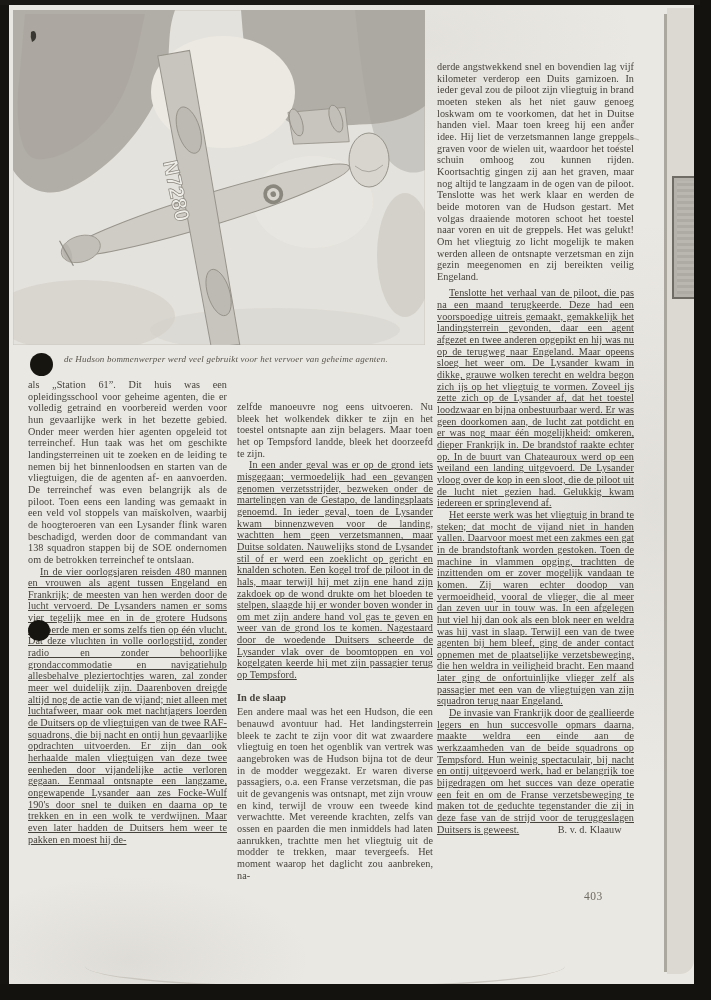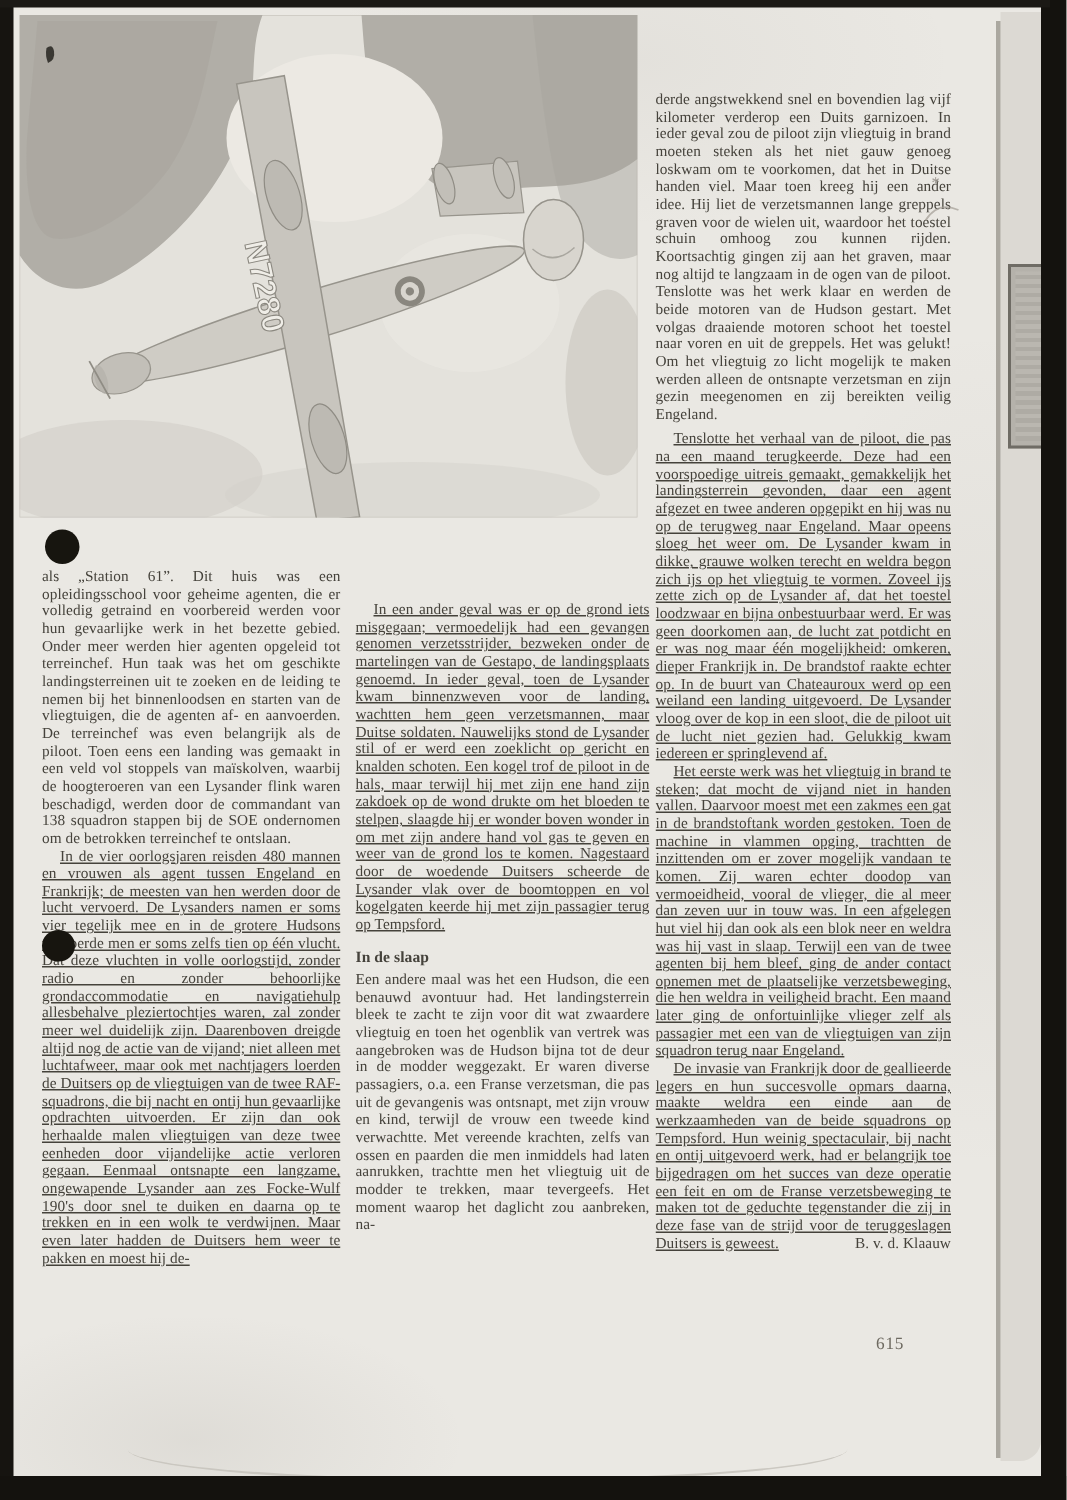--- a/index.html
+++ b/index.html
@@ -42,21 +42,21 @@
   
   .col{position:absolute;text-align:justify;color:#45423b;font-size:10.2px;
        line-height:11.65px;letter-spacing:.05px;overflow:hidden;hyphens:auto;}
   .col p{margin:0;}
   .col p.indent{text-indent:12px;text-decoration:underline;}
   .col p.gap{margin-top:5px;}
   .col-left{left:28px;top:379px;width:199px;height:512px;}
   .col-middle{left:237px;top:401px;width:196px;height:480px;}
   .col-right{left:437px;top:61px;width:197px;height:850px;}
   .section-heading{font-weight:bold;font-size:10.4px;margin:11px 0 3px 0;text-align:left;}
-  .author-line{text-align:right;margin-top:-11.65px;padding-left:55%;}
+  .author-line{text-align:center;margin-top:-11.65px;padding-left:55%;}
   
   .page-number{position:absolute;left:584px;top:890px;font-size:11.5px;
         color:#6e6a61;letter-spacing:.5px;}
 </style>
 </head>
 <body>
 
 <div class="page">
 
   <div class="photo">
@@ -101,42 +101,44 @@
           <circle cx="262" cy="204" r="6.2" fill="#d9d6cf"></circle>
           <circle cx="262" cy="204" r="2.8" fill="#8a877f"></circle>
         </g>
       </g>
 
       <text x="150" y="152" transform="rotate(78 150 152)" font-family="Liberation Sans, sans-serif" font-size="21" font-weight="bold" fill="#efede7" stroke="#8a877f" stroke-width="0.7">N7280</text>
     </svg>
   </div>
 
   <div class="caption">
+    <div>de Hudson bommenwerper werd veel gebruikt voor het vervoer van geheime agenten.</div>
   </div>
 
   <div class="col col-left">
     <p>als „Station 61”. Dit huis was een opleidingsschool voor geheime agenten, die er volledig getraind en voorbereid werden voor hun gevaarlijke werk in het bezette gebied. Onder meer werden hier agenten opgeleid tot terreinchef. Hun taak was het om geschikte landingsterreinen uit te zoeken en de leiding te nemen bij het binnenloodsen en starten van de vliegtuigen, die de agenten af- en aanvoerden. De terreinchef was even belangrijk als de piloot. Toen eens een landing was gemaakt in een veld vol stoppels van maïskolven, waarbij de hoogteroeren van een Lysander flink waren beschadigd, werden door de commandant van 138 squadron stappen bij de SOE ondernomen om de betrokken terreinchef te ontslaan.</p>
     <p class="indent">In de vier oorlogsjaren reisden 480 mannen en vrouwen als agent tussen Engeland en Frankrijk; de meesten van hen werden door de lucht vervoerd. De Lysanders namen er soms vier tegelijk mee en in de grotere Hudsons vervoerde men er soms zelfs tien op één vlucht. Dat deze vluchten in volle oorlogstijd, zonder radio en zonder behoorlijke grondaccommodatie en navigatiehulp allesbehalve pleziertochtjes waren, zal zonder meer wel duidelijk zijn. Daarenboven dreigde altijd nog de actie van de vijand; niet alleen met luchtafweer, maar ook met nachtjagers loerden de Duitsers op de vliegtuigen van de twee RAF-squadrons, die bij nacht en ontij hun gevaarlijke opdrachten uitvoerden. Er zijn dan ook herhaalde malen vliegtuigen van deze twee eenheden door vijandelijke actie verloren gegaan. Eenmaal ontsnapte een langzame, ongewapende Lysander aan zes Focke-Wulf 190's door snel te duiken en daarna op te trekken en in een wolk te verdwijnen. Maar even later hadden de Duitsers hem weer te pakken en moest hij de-</p>
   </div>
 
   <div class="col col-middle">
+    <p>zelfde manoeuvre nog eens uitvoeren. Nu bleek het wolkendek dikker te zijn en het toestel ontsnapte aan zijn belagers. Maar toen het op Tempsford landde, bleek het doorzeefd te zijn.</p>
     <p class="indent">In een ander geval was er op de grond iets misgegaan; vermoedelijk had een gevangen genomen verzetsstrijder, bezweken onder de martelingen van de Gestapo, de landingsplaats genoemd. In ieder geval, toen de Lysander kwam binnenzweven voor de landing, wachtten hem geen verzetsmannen, maar Duitse soldaten. Nauwelijks stond de Lysander stil of er werd een zoeklicht op gericht en knalden schoten. Een kogel trof de piloot in de hals, maar terwijl hij met zijn ene hand zijn zakdoek op de wond drukte om het bloeden te stelpen, slaagde hij er wonder boven wonder in om met zijn andere hand vol gas te geven en weer van de grond los te komen. Nagestaard door de woedende Duitsers scheerde de Lysander vlak over de boomtoppen en vol kogelgaten keerde hij met zijn passagier terug op Tempsford.</p>
     <div class="section-heading">In de slaap</div>
     <p>Een andere maal was het een Hudson, die een benauwd avontuur had. Het landingsterrein bleek te zacht te zijn voor dit wat zwaardere vliegtuig en toen het ogenblik van vertrek was aangebroken was de Hudson bijna tot de deur in de modder weggezakt. Er waren diverse passagiers, o.a. een Franse verzetsman, die pas uit de gevangenis was ontsnapt, met zijn vrouw en kind, terwijl de vrouw een tweede kind verwachtte. Met vereende krachten, zelfs van ossen en paarden die men inmiddels had laten aanrukken, trachtte men het vliegtuig uit de modder te trekken, maar tevergeefs. Het moment waarop het daglicht zou aanbreken, na-</p>
   </div>
 
   <div class="col col-right">
     <p>derde angstwekkend snel en bovendien lag vijf kilometer verderop een Duits garnizoen. In ieder geval zou de piloot zijn vliegtuig in brand moeten steken als het niet gauw genoeg loskwam om te voorkomen, dat het in Duitse handen viel. Maar toen kreeg hij een ander idee. Hij liet de verzetsmannen lange greppels graven voor de wielen uit, waardoor het toestel schuin omhoog zou kunnen rijden. Koortsachtig gingen zij aan het graven, maar nog altijd te langzaam in de ogen van de piloot. Tenslotte was het werk klaar en werden de beide motoren van de Hudson gestart. Met volgas draaiende motoren schoot het toestel naar voren en uit de greppels. Het was gelukt! Om het vliegtuig zo licht mogelijk te maken werden alleen de ontsnapte verzetsman en zijn gezin meegenomen en zij bereikten veilig Engeland.</p>
     <p class="indent gap">Tenslotte het verhaal van de piloot, die pas na een maand terugkeerde. Deze had een voorspoedige uitreis gemaakt, gemakkelijk het landingsterrein gevonden, daar een agent afgezet en twee anderen opgepikt en hij was nu op de terugweg naar Engeland. Maar opeens sloeg het weer om. De Lysander kwam in dikke, grauwe wolken terecht en weldra begon zich ijs op het vliegtuig te vormen. Zoveel ijs zette zich op de Lysander af, dat het toestel loodzwaar en bijna onbestuurbaar werd. Er was geen doorkomen aan, de lucht zat potdicht en er was nog maar één mogelijkheid: omkeren, dieper Frankrijk in. De brandstof raakte echter op. In de buurt van Chateauroux werd op een weiland een landing uitgevoerd. De Lysander vloog over de kop in een sloot, die de piloot uit de lucht niet gezien had. Gelukkig kwam iedereen er springlevend af.</p>
     <p class="indent">Het eerste werk was het vliegtuig in brand te steken; dat mocht de vijand niet in handen vallen. Daarvoor moest met een zakmes een gat in de brandstoftank worden gestoken. Toen de machine in vlammen opging, trachtten de inzittenden om er zover mogelijk vandaan te komen. Zij waren echter doodop van vermoeidheid, vooral de vlieger, die al meer dan zeven uur in touw was. In een afgelegen hut viel hij dan ook als een blok neer en weldra was hij vast in slaap. Terwijl een van de twee agenten bij hem bleef, ging de ander contact opnemen met de plaatselijke verzetsbeweging, die hen weldra in veiligheid bracht. Een maand later ging de onfortuinlijke vlieger zelf als passagier met een van de vliegtuigen van zijn squadron terug naar Engeland.</p>
     <p class="indent">De invasie van Frankrijk door de geallieerde legers en hun succesvolle opmars daarna, maakte weldra een einde aan de werkzaamheden van de beide squadrons op Tempsford. Hun weinig spectaculair, bij nacht en ontij uitgevoerd werk, had er belangrijk toe bijgedragen om het succes van deze operatie een feit en om de Franse verzetsbeweging te maken tot de geduchte tegenstander die zij in deze fase van de strijd voor de teruggeslagen Duitsers is geweest.</p>
     <div class="author-line">B. v. d. Klaauw</div>
   </div>
 
-  <div class="page-number">615</div>
+  <div class="page-number">403</div>
 
   <div class="hole hole-1"></div>
   <div class="hole hole-2"></div>
 
   <div class="pencil-star">*</div>
   <div class="pencil-squiggle">
     <svg width="26" height="20" viewBox="0 0 26 20">
         <path d="M2 16 Q10 3 24 9" fill="none" stroke="#a39e96" stroke-width="1.2"></path>
       </svg>
   </div>

